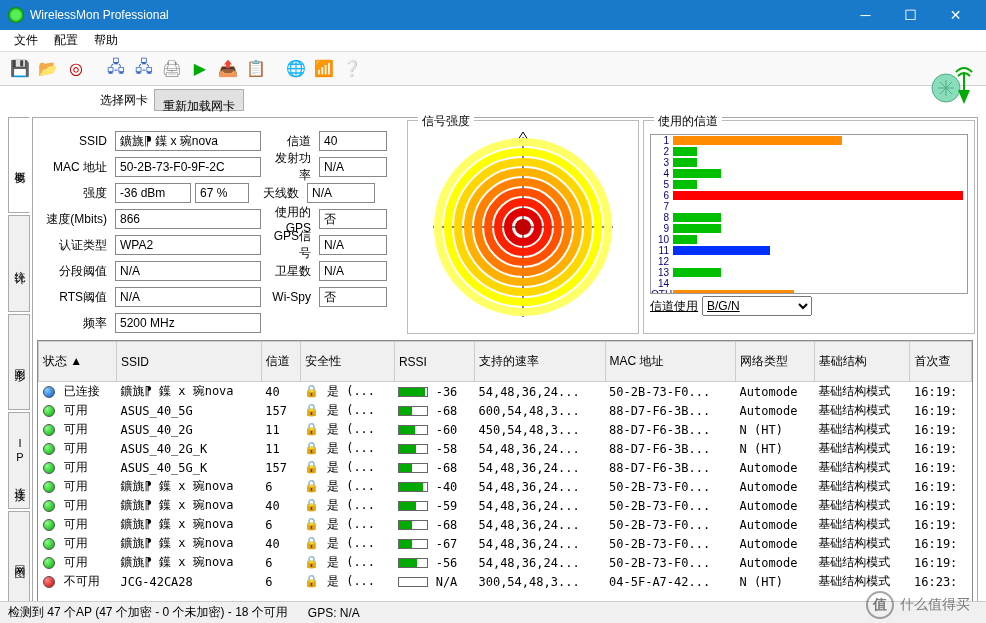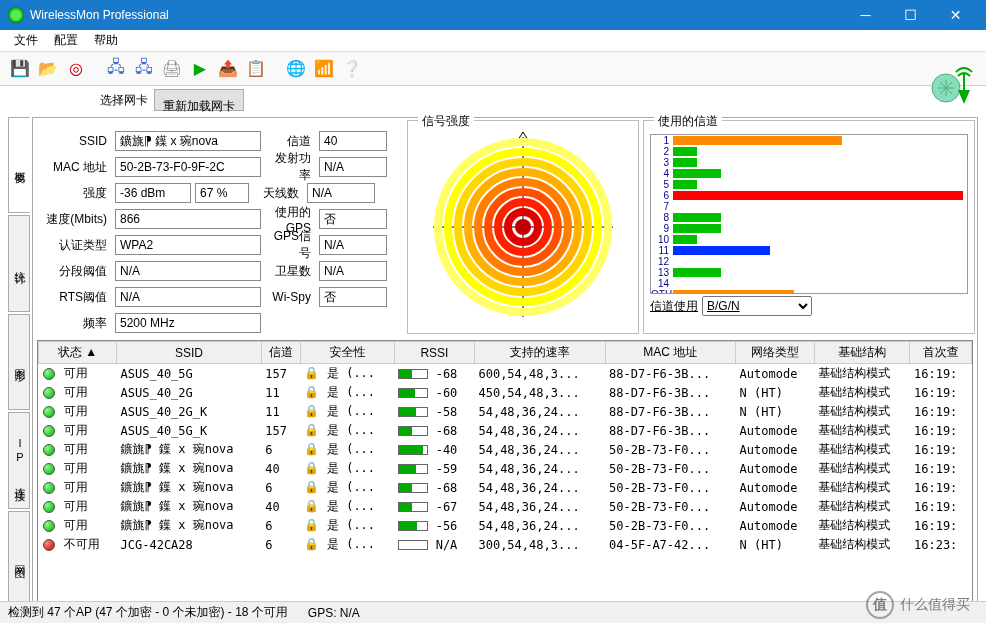--- a/index.html
+++ b/index.html
@@ -36,21 +36,21 @@
 .radar { width: 190px; height: 190px; position: relative; }
 .channels { flex: 1; padding: 13px 6px 2px; }
 .chanbars { height: 160px; position: relative; border: 1px solid #999; overflow: hidden; }
 .chanrow { display: flex; align-items: center; height: 11px; }
 .chanrow .num { width: 22px; text-align: right; padding-right: 4px; font-size: 10px; color: #008; }
 .chanrow .bar { height: 9px; }
 .chansel { display: flex; align-items: center; gap: 4px; margin-top: 2px; text-decoration: underline; }
 .chansel select { height: 20px; font-size: 12px; width: 110px; }
 .netlist { flex: 1; border: 1px solid #888; margin: 4px; overflow: auto; background: #fff; }
 .netlist table { width: 100%; border-collapse: collapse; font-size: 12px; }
-.netlist th { background: #f0f0f0; border: 1px solid #ccc; padding: 2px 4px; text-align: center; font-weight: normal; white-space: nowrap; position: sticky; top: 0; }
+.netlist th { background: #f0f0f0; border: 1px solid #ccc; padding: 11px 4px; text-align: left; font-weight: normal; white-space: nowrap; position: sticky; top: 0; }
 .netlist td { padding: 1px 4px; white-space: nowrap; font-family: "SimSun", monospace; font-size: 12px; }
 .statdot { display: inline-block; width: 12px; height: 12px; border-radius: 50%; vertical-align: middle; margin-right: 2px; border: 1px solid #555; }
 .dot-green { background: radial-gradient(circle at 30% 30%, #8f8, #0a0); }
 .dot-blue { background: radial-gradient(circle at 30% 30%, #8cf, #05c); }
 .dot-red { background: radial-gradient(circle at 30% 30%, #f88, #c00); }
 .lock { color: #c80; }
 .rssi-bar { display: inline-block; width: 30px; height: 10px; border: 1px solid #666; position: relative; vertical-align: middle; background: #fff; }
 .rssi-bar i { display: block; height: 100%; background: #0a0; }
 .statusbar { position: absolute; bottom: 0; left: 0; right: 0; height: 22px; background: #f0f0f0; border-top: 1px solid #ccc; display: flex; align-items: center; padding: 0 8px; font-size: 12px; gap: 20px; }
 .watermark { position: absolute; right: 16px; bottom: 4px; font-size: 14px; color: rgba(0,0,0,.5); display: flex; align-items: center; gap: 6px; }
@@ -269,20 +269,32 @@
               <th>RSSI</th>
               <th>支持的速率</th>
               <th>MAC 地址</th>
               <th>网络类型</th>
               <th>基础结构</th>
               <th>首次查</th>
             </tr>
           </thead>
         <tbody id="tbody">
             <tr>
+              <td><span class="statdot dot-blue"></span> 已连接</td>
+              <td>鑛旐⁋ 鐷 x 琬nova</td>
+              <td>40</td>
+              <td><span class="lock">🔒</span> 是 (...</td>
+              <td><span class="rssi-bar"><i style="width:89.6%"></i></span> -36</td>
+              <td>54,48,36,24...</td>
+              <td>50-2B-73-F0...</td>
+              <td>Automode</td>
+              <td>基础结构模式</td>
+              <td>16:19:</td>
+            </tr>
+            <tr>
               <td><span class="statdot dot-green"></span> 可用</td>
               <td>ASUS_40_5G</td>
               <td>157</td>
               <td><span class="lock">🔒</span> 是 (...</td>
               <td><span class="rssi-bar"><i style="width:44.8%"></i></span> -68</td>
               <td>600,54,48,3...</td>
               <td>88-D7-F6-3B...</td>
               <td>Automode</td>
               <td>基础结构模式</td>
               <td>16:19:</td>

